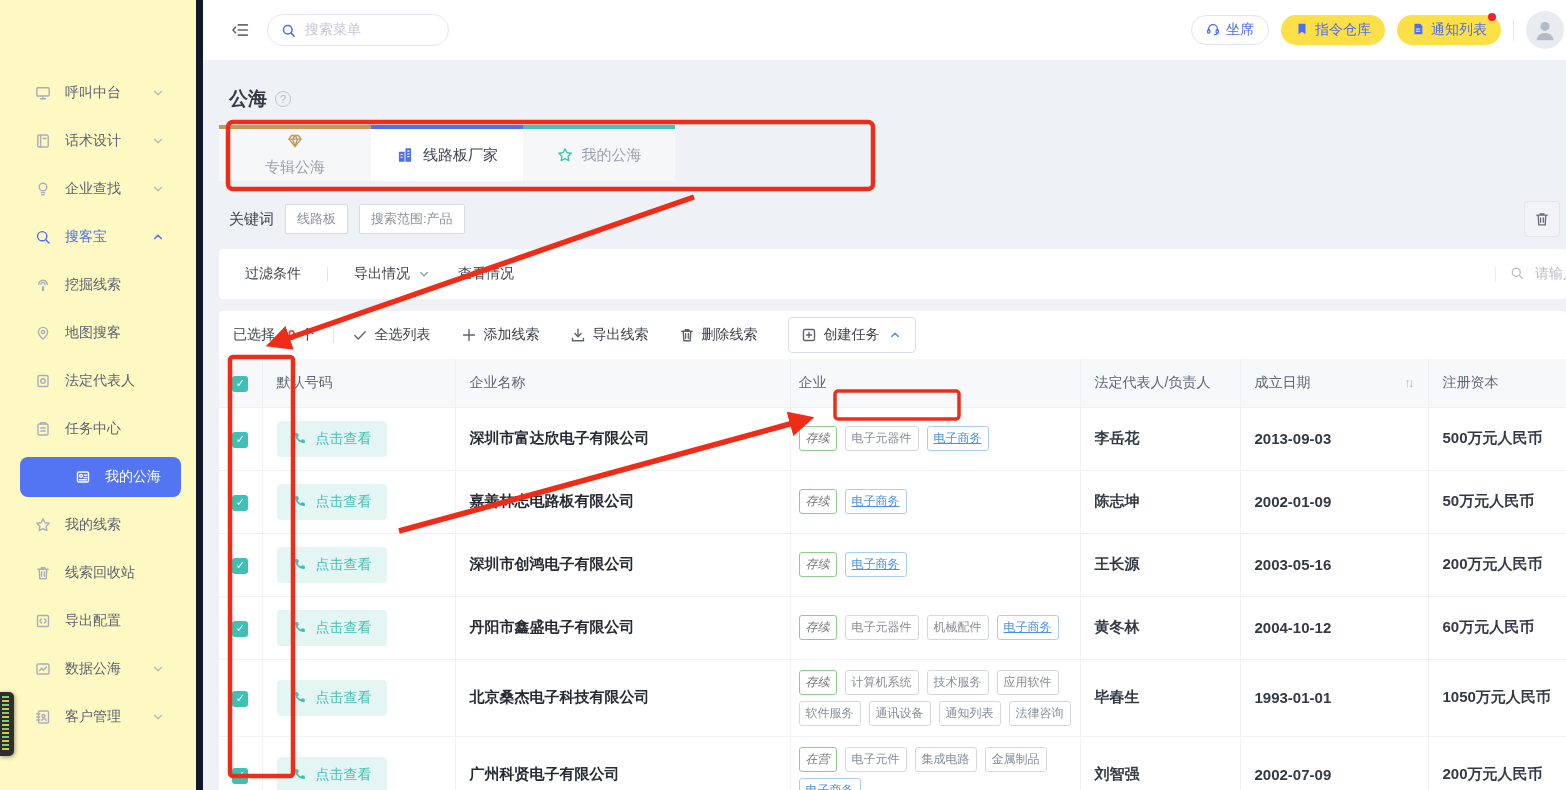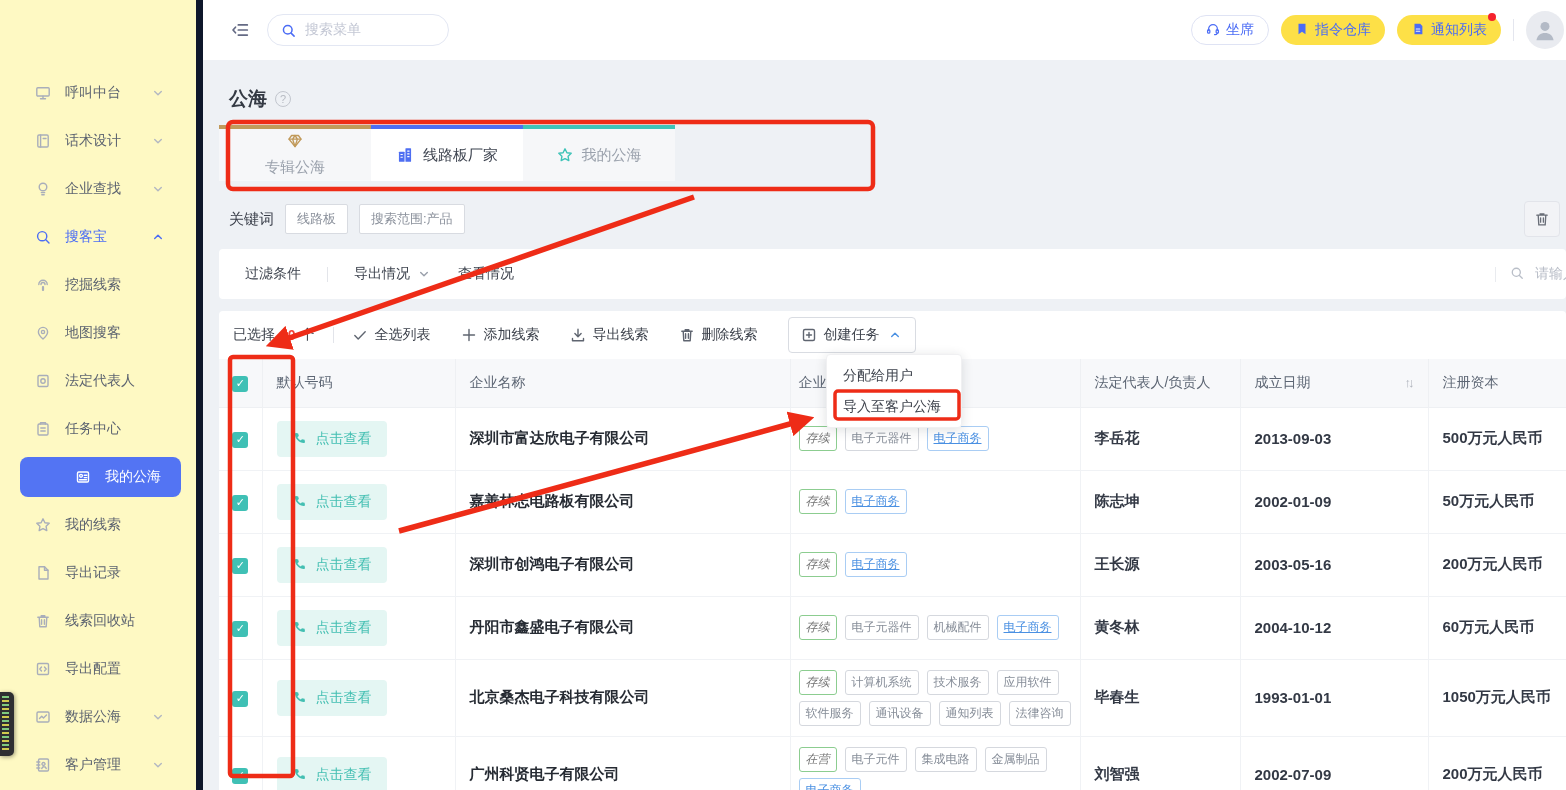--- a/index.html
+++ b/index.html
@@ -207,29 +207,20 @@
           </span>
           <span>我的公海</span>
         </div>
         <div class="side-item lvl2">
           <span class="ic">
             <svg width="16" height="16" viewBox="0 0 16 16" fill="none" stroke="currentColor" stroke-width="1.4" stroke-linecap="round" stroke-linejoin="round">
               <path d="M8 1.8l1.9 3.9 4.3.6-3.1 3 .7 4.3L8 11.6l-3.8 2 .7-4.3-3.1-3 4.3-.6z"></path>
             </svg>
           </span>
           <span>我的线索</span>
-        </div>
-        <div class="side-item lvl2">
-          <span class="ic">
-            <svg width="16" height="16" viewBox="0 0 16 16" fill="none" stroke="currentColor" stroke-width="1.4" stroke-linecap="round" stroke-linejoin="round">
-              <path d="M4 1.8h5.5L13 5.3V14H4z"></path>
-              <path d="M9.5 1.8v3.5H13"></path>
-            </svg>
-          </span>
-          <span>导出记录</span>
         </div>
         <div class="side-item lvl2">
           <span class="ic">
             <svg width="16" height="16" viewBox="0 0 16 16" fill="none" stroke="currentColor" stroke-width="1.4" stroke-linecap="round" stroke-linejoin="round">
               <path d="M2.8 4.2h10.4M6.2 4.2V2.8h3.6v1.4M4.2 4.2l.6 9.6h6.4l.6-9.6"></path>
               <path d="M6.6 6.8v4.4M9.4 6.8v4.4"></path>
             </svg>
           </span>
           <span>线索回收站</span>
         </div>
@@ -458,24 +449,20 @@
                 <span>创建任务</span>
                 <span class="ic chev-up">
                   <svg width="16" height="16" viewBox="0 0 16 16" fill="none" stroke="currentColor" stroke-width="1.4" stroke-linecap="round" stroke-linejoin="round">
                     <path d="M4.7 9.5L8 6.2l3.3 3.3"></path>
                   </svg>
                 </span>
               </div>
             </div>
         </div>
 
-        <div class="dropdown" id="dropdown">
-            <div class="dd-item">分配给用户</div>
-            <div class="dd-item">导入至客户公海</div>
-          </div>
 
         <table>
           <colgroup>
               <col class="c1">
               <col class="c2">
               <col class="c3">
               <col class="c4">
               <col class="c5">
               <col class="c6">
               <col class="c7">

